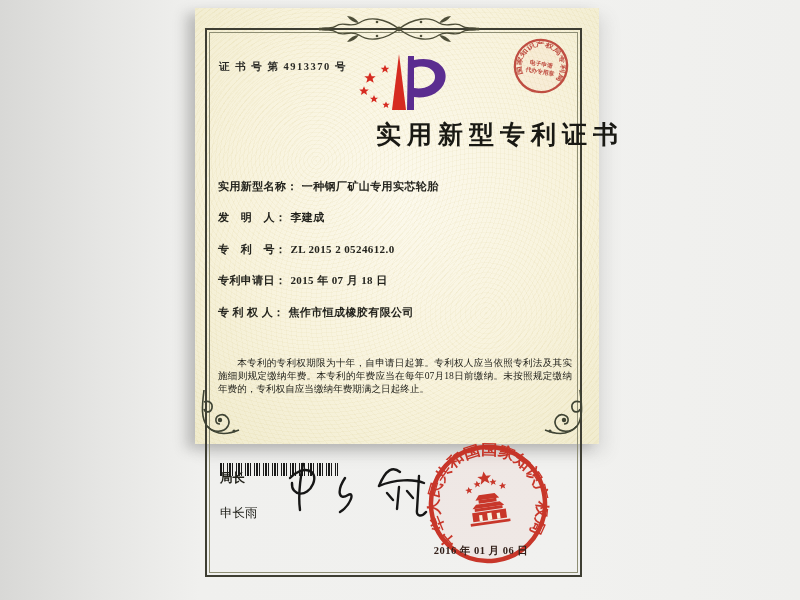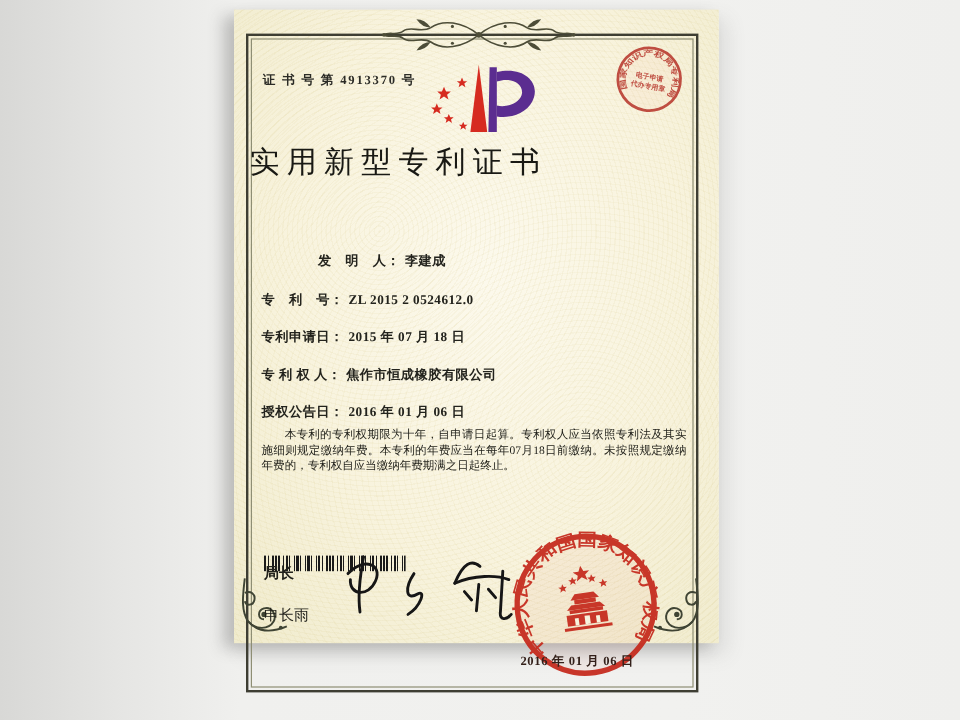--- a/index.html
+++ b/index.html
@@ -4,21 +4,21 @@
 <style>
   html,body{margin:0;padding:0;}
   body{
     width:800px;height:600px;overflow:hidden;
     font-family:"Liberation Serif","DejaVu Serif",serif;
     background:linear-gradient(90deg,#d8d8d6 0%,#e6e6e4 13%,#f0f0ee 25%,#f1f1ef 70%,#efefed 100%);
   }
   .stage{position:relative;width:800px;height:600px;}
   
   .paper{
-    position:absolute;left:195px;top:8px;width:404px;height:528px;
+    position:absolute;left:195px;top:8px;width:404px;height:436px;
     background:radial-gradient(ellipse at 52% 42%, #fcf9ec 0%, #f8f3dd 55%, #f0ebcd 100%);
     box-shadow:-9px 5px 12px rgba(70,70,70,.28), 6px 9px 16px rgba(90,90,90,.14);
   }
   .paper::before{ 
     content:"";position:absolute;inset:0;pointer-events:none;
     background-image:
       repeating-radial-gradient(circle at 30% 35%, rgba(196,176,88,.07) 0 1px, transparent 1px 4px),
       repeating-radial-gradient(circle at 72% 70%, rgba(196,176,88,.06) 0 1px, transparent 1px 5px);
   }
   .cert-border{
@@ -26,26 +26,26 @@
     border:2px solid #3e3e33;outline:1px solid #8e8e74;outline-offset:-5px;
   }
   .ornament-top{position:absolute;left:104px;top:6px;width:200px;height:30px;}
   .flourish{position:absolute;width:44px;height:50px;}
   .flourish.bl{left:2px;bottom:6px;}
   .flourish.br{right:12px;bottom:6px;transform:scaleX(-1);}
   
   .cert-no{position:absolute;left:24px;top:52px;font-size:10.5px;font-weight:700;
     letter-spacing:1.5px;color:#2b2b26;}
   .logo{position:absolute;left:163px;top:44px;width:96px;height:64px;}
-  .title{position:absolute;left:13px;top:110px;width:400px;text-align:left;
-    font-size:25px;font-weight:400;letter-spacing:6px;color:#191914;}
+  .title{position:absolute;left:13px;top:110px;width:400px;text-align:right;
+    font-size:25px;font-weight:700;letter-spacing:6px;color:#191914;padding-left:16px;}
   .field{position:absolute;left:23px;font-size:11px;font-weight:600;color:#23231d;
     letter-spacing:.4px;white-space:nowrap;}
   .field .val{margin-left:4px;}
-  .f0{top:171px;} .f1{top:202px;margin-left:47px;} .f2{top:234px;} .f3{top:265px;text-align:right;} .f4{top:297px;} .f5{top:328px;}
+  .f0{top:171px;} .f1{top:202px;} .f2{top:234px;} .f3{top:265px;text-align:right;} .f4{top:297px;} .f5{top:328px;}
   .paras{position:absolute;left:23px;top:348px;width:354px;font-size:9.6px;
     line-height:13px;color:#1e1e18;text-align:justify;}
   .paras p{margin:0 0 2px 0;text-indent:2em;}
   
   .barcode{position:absolute;left:25px;top:455px;width:118px;height:13px;
     background:repeating-linear-gradient(90deg,#1a1a1a 0 2px,transparent 2px 3px,#1a1a1a 3px 4px,transparent 4px 7px,#1a1a1a 7px 8px,transparent 8px 9px);}
   .signer-title{position:absolute;left:25px;top:462px;font-size:12.5px;font-weight:700;color:#22221c;}
   .signer-name{position:absolute;left:25px;top:497px;font-size:12.5px;font-weight:400;color:#22221c;}
   .signature{position:absolute;left:88px;top:448px;width:155px;height:70px;}
   .seal{position:absolute;left:231px;top:434px;width:124px;height:124px;transform:rotate(-8deg);opacity:.93;}
@@ -109,25 +109,25 @@
       <path d="M56,8 C78,3 91,16 87,29 C83,42 68,47 56,45 L56,36 C66,38 76,33 77,26 C78,17 67,12 56,16 Z" fill="#5b2d90"></path>
       <use href="#st" transform="translate(27,17) scale(0.72)" fill="#d62b20"></use>
       <use href="#st" transform="translate(12,26) scale(0.95)" fill="#d62b20"></use>
       <use href="#st" transform="translate(6,39) scale(0.8)" fill="#d62b20"></use>
       <use href="#st" transform="translate(16,47) scale(0.68)" fill="#d62b20"></use>
       <use href="#st" transform="translate(28,53) scale(0.6)" fill="#d62b20"></use>
     </svg>
 
     <div class="title">实用新型专利证书</div>
 
+    <div class="field f0"><span>实用新型名称：</span><span class="val">一种钢厂矿山专用实芯轮胎</span></div>
     <div class="field f1"><span>发　明　人：</span><span class="val">李建成</span></div>
     <div class="field f2"><span>专　利　号：</span><span class="val">ZL 2015 2 0524612.0</span></div>
     <div class="field f3"><span>专利申请日：</span><span class="val">2015 年 07 月 18 日</span></div>
     <div class="field f4"><span>专 利 权 人：</span><span class="val">焦作市恒成橡胶有限公司</span></div>
-    <div class="field f5"><span>授权公告日：</span><span class="val">2016 年 01 月 06 日</span></div>
 
     <div class="paras">
       <p>本专利的专利权期限为十年，自申请日起算。专利权人应当依照专利法及其实施细则规定缴纳年费。本专利的年费应当在每年07月18日前缴纳。未按照规定缴纳年费的，专利权自应当缴纳年费期满之日起终止。</p>
     </div>
 
     <div class="barcode"></div>
 
     <div class="signer-title">局长</div>
     <div class="signer-name">申长雨</div>
 

